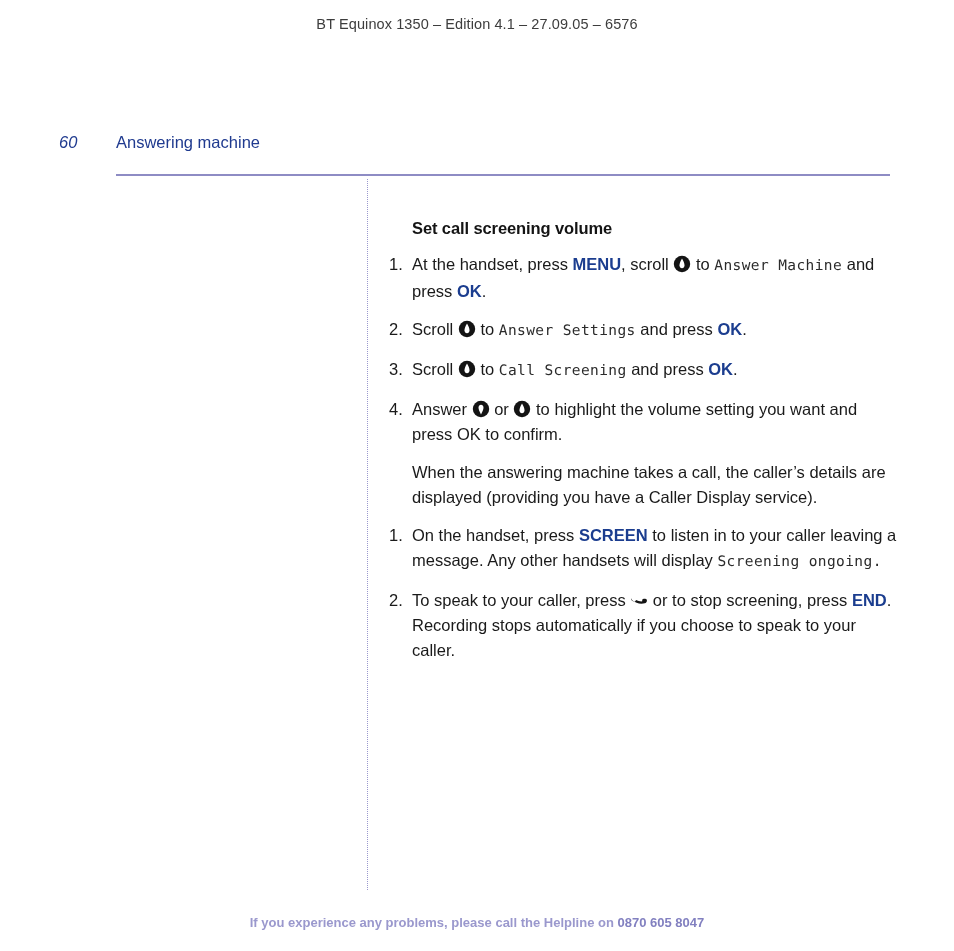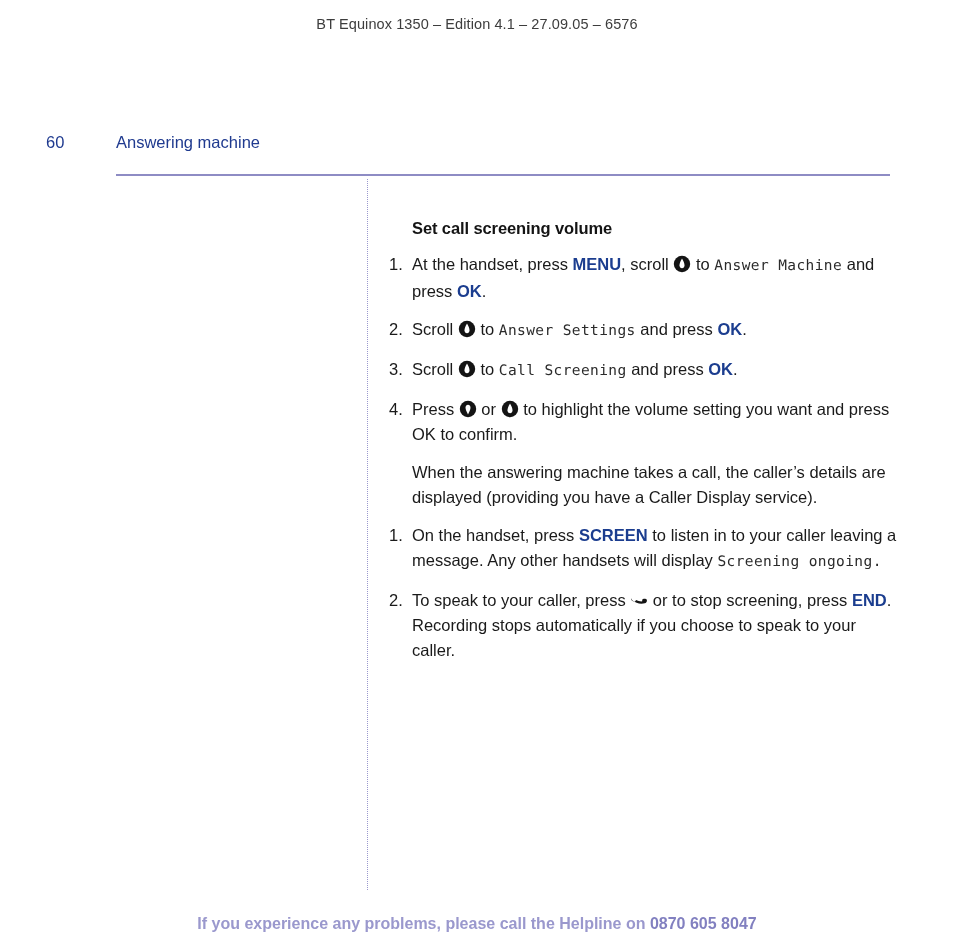--- a/index.html
+++ b/index.html
@@ -31,24 +31,25 @@
   
   .page-header {
     position: absolute;
     top: 133px;
     left: 46px;
     width: 860px;
     height: 28px;
   }
   .page-number {
     position: absolute;
-    left: 0;
+    left: 13px;
     top: 0;
     font-size: 16.5px;
     color: #1f3a8f;
+    font-style: italic;
   }
   .chapter-title {
     position: absolute;
     left: 70px;
     top: 0;
     font-size: 16.5px;
     color: #1f3a8f;
   }
 
   .head-rule {
@@ -139,21 +140,21 @@
   }
   .ico svg { display: block; }
 
   
   .footer {
     position: absolute;
     top: 915px;
     left: 0;
     width: 954px;
     text-align: center;
-    font-size: 16px;
+    font-size: 13px;
     font-weight: bold;
     color: #9a98cd;
   }
   .footer .phone {
     color: #8280c0;
     font-weight: bold;
   }
 </style>
 </head>
 <body>
@@ -175,21 +176,21 @@
             <path d="M9 3.6 C10.6 6.6 11.5 8.6 11.5 10.2 C11.5 12.0 10.4 13.2 9 13.2 C7.6 13.2 6.5 12.0 6.5 10.2 C6.5 8.6 7.4 6.6 9 3.6 Z" fill="#ffffff"></path>
           </svg></span><span> to </span><span class="lcd">Answer Machine</span><span> and press </span><b class="key">OK</b><span>.</span></span></div>
     <div class="step"><span class="num">2.</span><span><span>Scroll </span><span class="ico"><svg viewBox="0 0 18 18" width="18" height="18">
             <circle cx="9" cy="9" r="8.2" fill="#141414"></circle>
             <path d="M9 3.6 C10.6 6.6 11.5 8.6 11.5 10.2 C11.5 12.0 10.4 13.2 9 13.2 C7.6 13.2 6.5 12.0 6.5 10.2 C6.5 8.6 7.4 6.6 9 3.6 Z" fill="#ffffff"></path>
           </svg></span><span> to </span><span class="lcd">Answer Settings</span><span> and press </span><b class="key">OK</b><span>.</span></span></div>
     <div class="step"><span class="num">3.</span><span><span>Scroll </span><span class="ico"><svg viewBox="0 0 18 18" width="18" height="18">
             <circle cx="9" cy="9" r="8.2" fill="#141414"></circle>
             <path d="M9 3.6 C10.6 6.6 11.5 8.6 11.5 10.2 C11.5 12.0 10.4 13.2 9 13.2 C7.6 13.2 6.5 12.0 6.5 10.2 C6.5 8.6 7.4 6.6 9 3.6 Z" fill="#ffffff"></path>
           </svg></span><span> to </span><span class="lcd">Call Screening</span><span> and press </span><b class="key">OK</b><span>.</span></span></div>
-    <div class="step"><span class="num">4.</span><span><span>Press </span><span class="ico"><svg viewBox="0 0 18 18" width="18" height="18">
+    <div class="step"><span class="num">4.</span><span><span>Answer </span><span class="ico"><svg viewBox="0 0 18 18" width="18" height="18">
             <circle cx="9" cy="9" r="8.2" fill="#141414"></circle>
             <path d="M9 14.4 C7.4 11.4 6.5 9.4 6.5 7.8 C6.5 6.0 7.6 4.8 9 4.8 C10.4 4.8 11.5 6.0 11.5 7.8 C11.5 9.4 10.6 11.4 9 14.4 Z" fill="#ffffff"></path>
           </svg></span><span> or </span><span class="ico"><svg viewBox="0 0 18 18" width="18" height="18">
             <circle cx="9" cy="9" r="8.2" fill="#141414"></circle>
             <path d="M9 3.6 C10.6 6.6 11.5 8.6 11.5 10.2 C11.5 12.0 10.4 13.2 9 13.2 C7.6 13.2 6.5 12.0 6.5 10.2 C6.5 8.6 7.4 6.6 9 3.6 Z" fill="#ffffff"></path>
           </svg></span><span> to highlight the volume setting you want and press OK to confirm.</span></span></div>
     <p class="para">When the answering machine takes a call, the caller’s details are displayed (providing you have a Caller Display service).</p>
     <div class="step"><span class="num">1.</span><span><span>On the handset, press </span><b class="key">SCREEN</b><span> to listen in to your caller leaving a message. Any other handsets will display </span><span class="lcd">Screening ongoing.</span></span></div>
     <div class="step"><span class="num">2.</span><span><span>To speak to your caller, press </span><span class="ico"><svg viewBox="0 0 18 18" width="18" height="18">
             <g transform="rotate(-28 9 9)">

